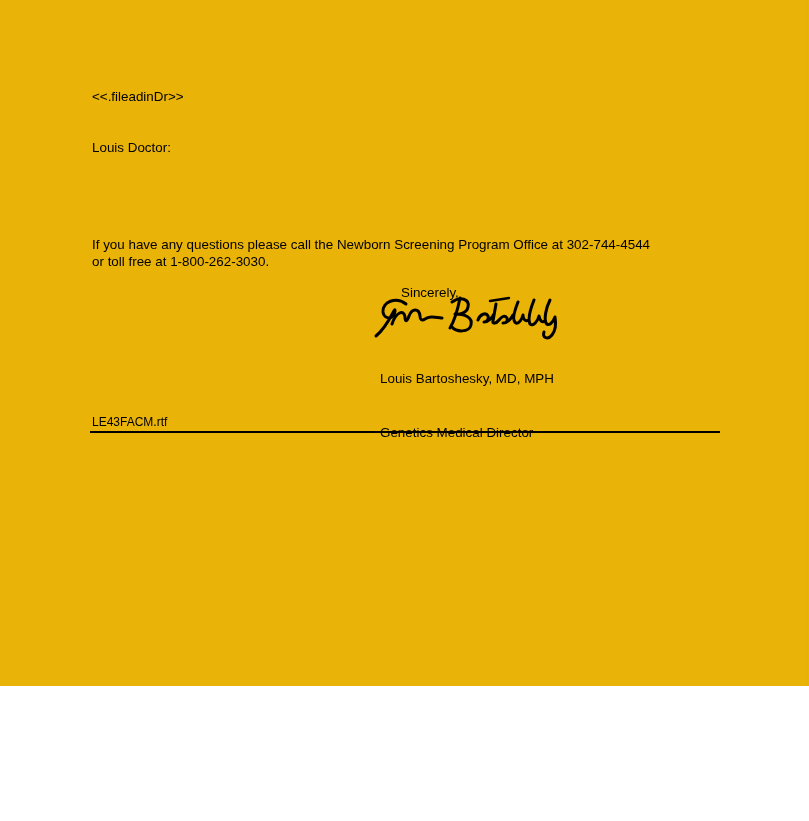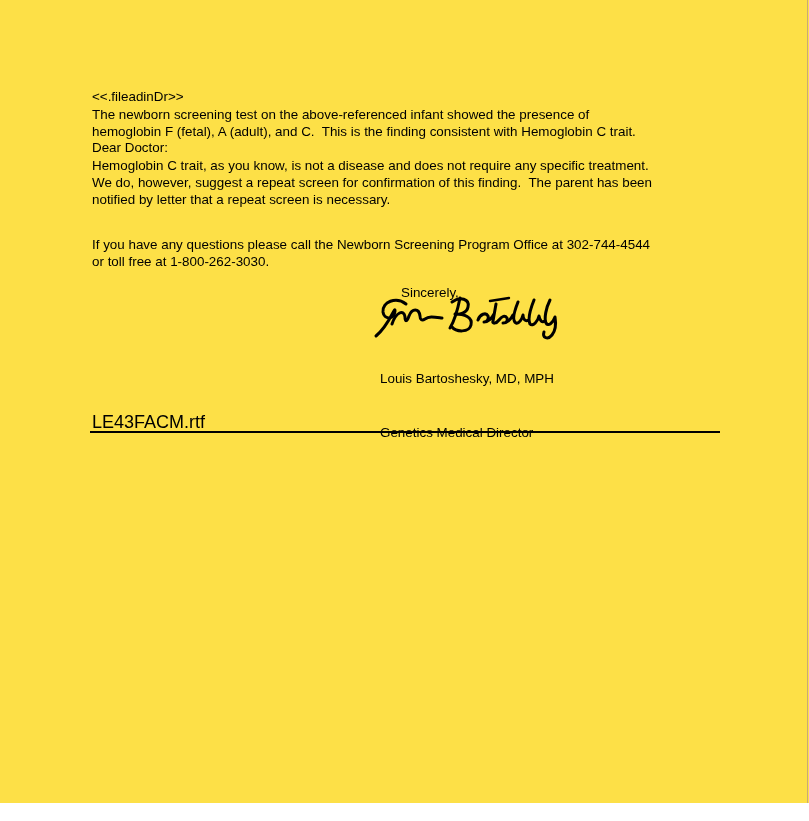--- a/index.html
+++ b/index.html
@@ -3,22 +3,22 @@
 <meta charset="utf-8">
 <style>
   html, body {
     margin: 0;
     padding: 0;
     background: #ffffff;
   }
   .page {
     position: relative;
     width: 809px;
-    height: 803px;
-    background: #fde047;
+    height: 686px;
+    background: #eab308;
     overflow: hidden;
     font-family: "Liberation Sans", "DejaVu Sans", sans-serif;
     color: #000000;
   }
   .edge-right {
     position: absolute;
     top: 0;
     left: 807px;
     width: 1px;
     height: 813px;
@@ -51,49 +51,44 @@
     width: 200px;
     height: 48px;
   }
   .signature-wrap svg { display: block; }
   .signer-block   { top: 334px; left: 380px; width: 320px; line-height: 18px; }
   .footer-text {
     position: absolute;
     top: 415px;
     left: 92px;
     width: 400px;
-    font-size: 18px;
+    font-size: 12px;
     line-height: 15px;
     white-space: pre;
   }
   .footer-rule {
     position: absolute;
     top: 431px;
     left: 90px;
     width: 630px;
     height: 2px;
     background: #000000;
   }
 </style>
 </head>
 <body>
 
 <div class="page">
 
   <div class="txt header-block">
     <div>&lt;&lt;.fileadinDr&gt;&gt;</div>
-    <div>Dear Doctor:</div>
+    <div>Louis Doctor:</div>
   </div>
 
-  <div class="txt para-1">The newborn screening test on the above-referenced infant showed the presence of
-hemoglobin F (fetal), A (adult), and C.  This is the finding consistent with Hemoglobin C trait.</div>
 
-  <div class="txt para-2">Hemoglobin C trait, as you know, is not a disease and does not require any specific treatment.
-We do, however, suggest a repeat screen for confirmation of this finding.  The parent has been
-notified by letter that a repeat screen is necessary.</div>
 
   <div class="txt para-3">If you have any questions please call the Newborn Screening Program Office at 302-744-4544
 or toll free at 1-800-262-3030.</div>
 
   <div class="txt closing">Sincerely,</div>
 
   <div class="signature-wrap">
     <svg width="200" height="48" viewBox="0 0 200 48" xmlns="http://www.w3.org/2000/svg" fill="none" stroke="#000000" stroke-width="3" stroke-linecap="round" stroke-linejoin="round">
       <path d="M34,10 C24,2 10,8 11,18 C12,26 22,26 23,17 C23,11 18,30 4,42"></path>
       <path d="M20,30 C24,18 32,15 33,23 C33,28 35,28 37,22 C40,14 47,14 48,22 C48,26 50,27 53,25 C57,22 62,23 70,24"></path>

